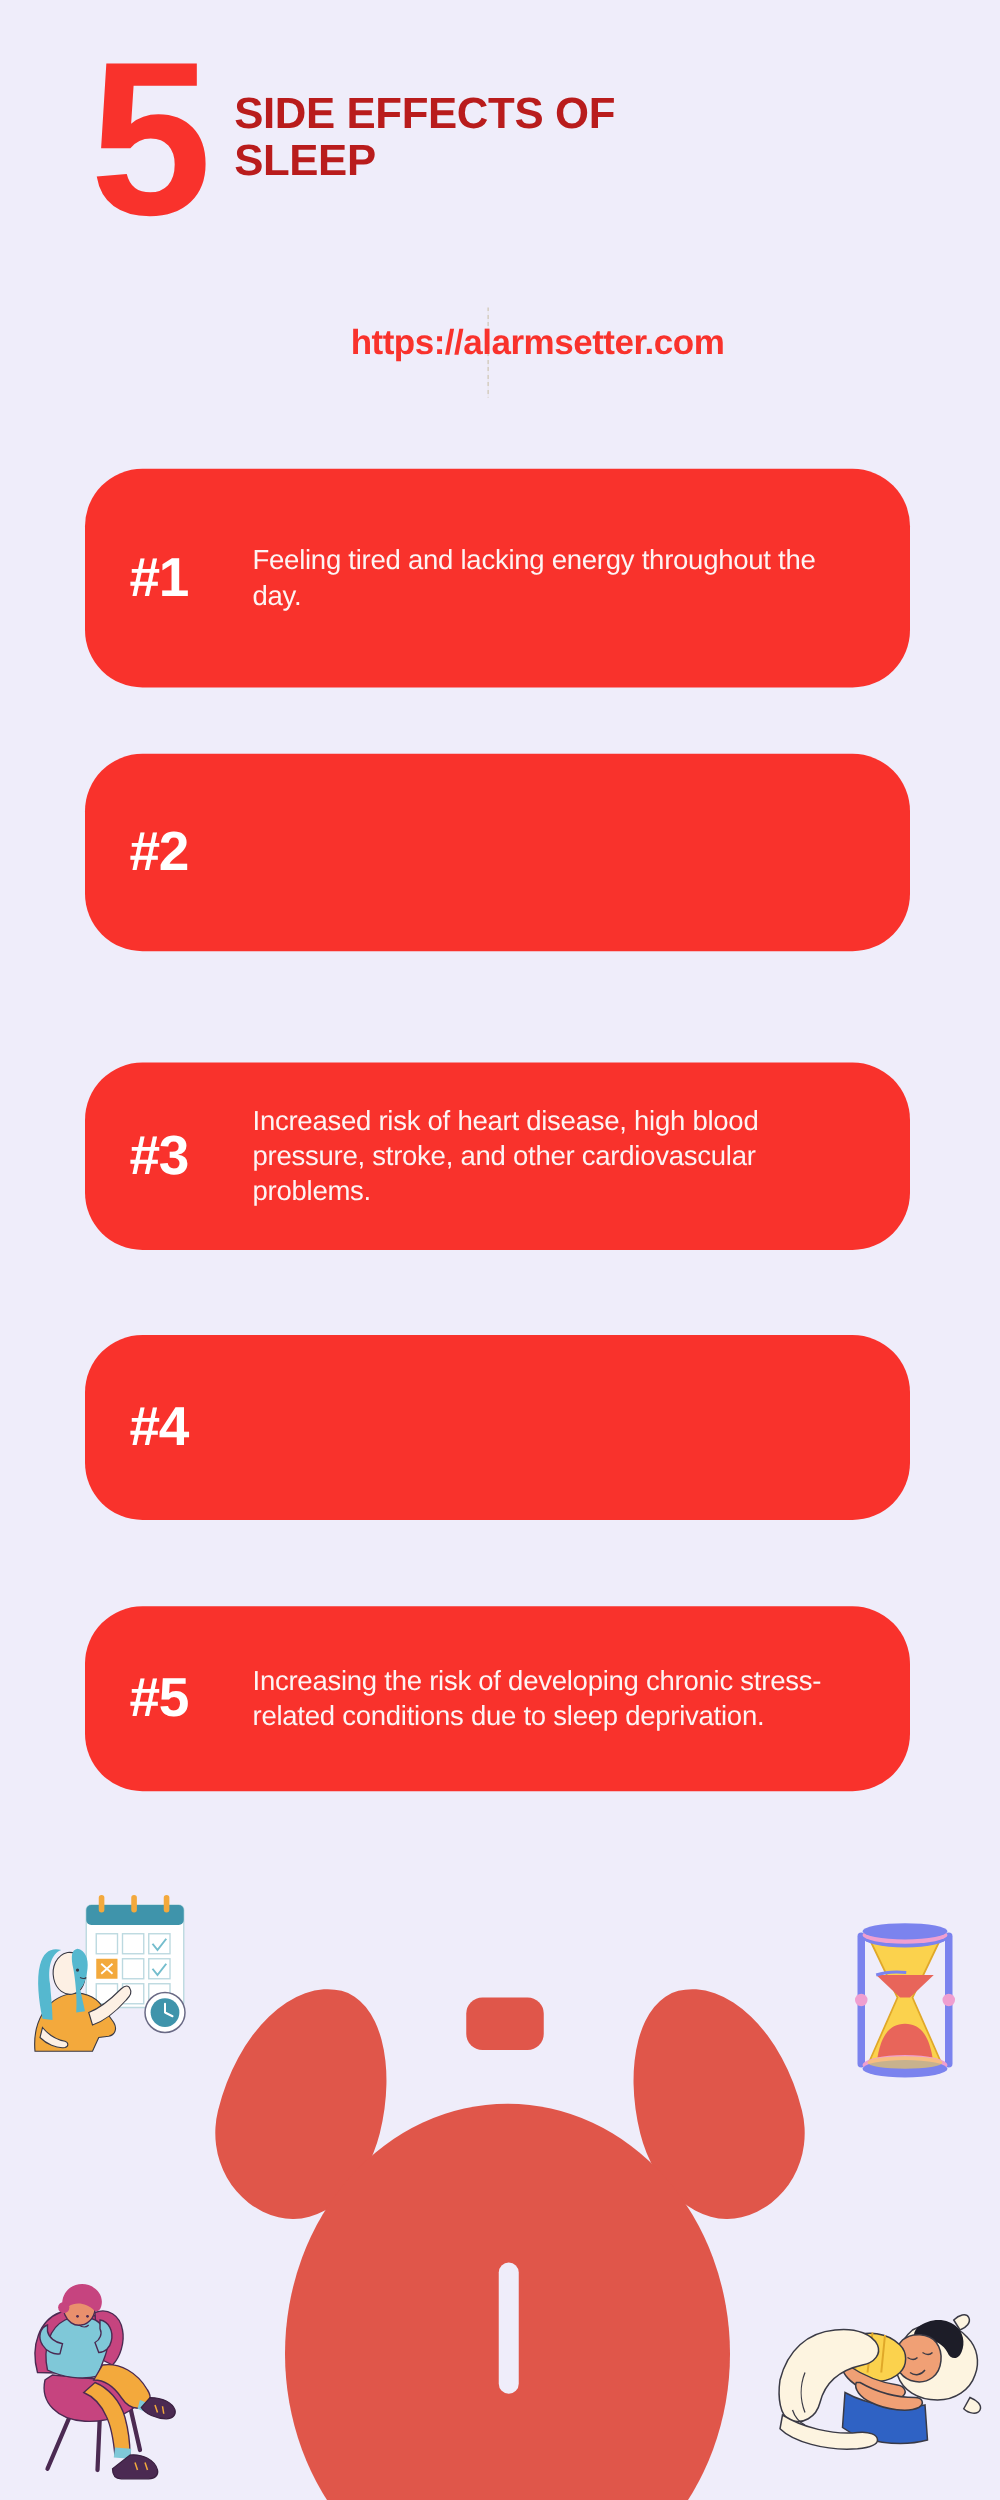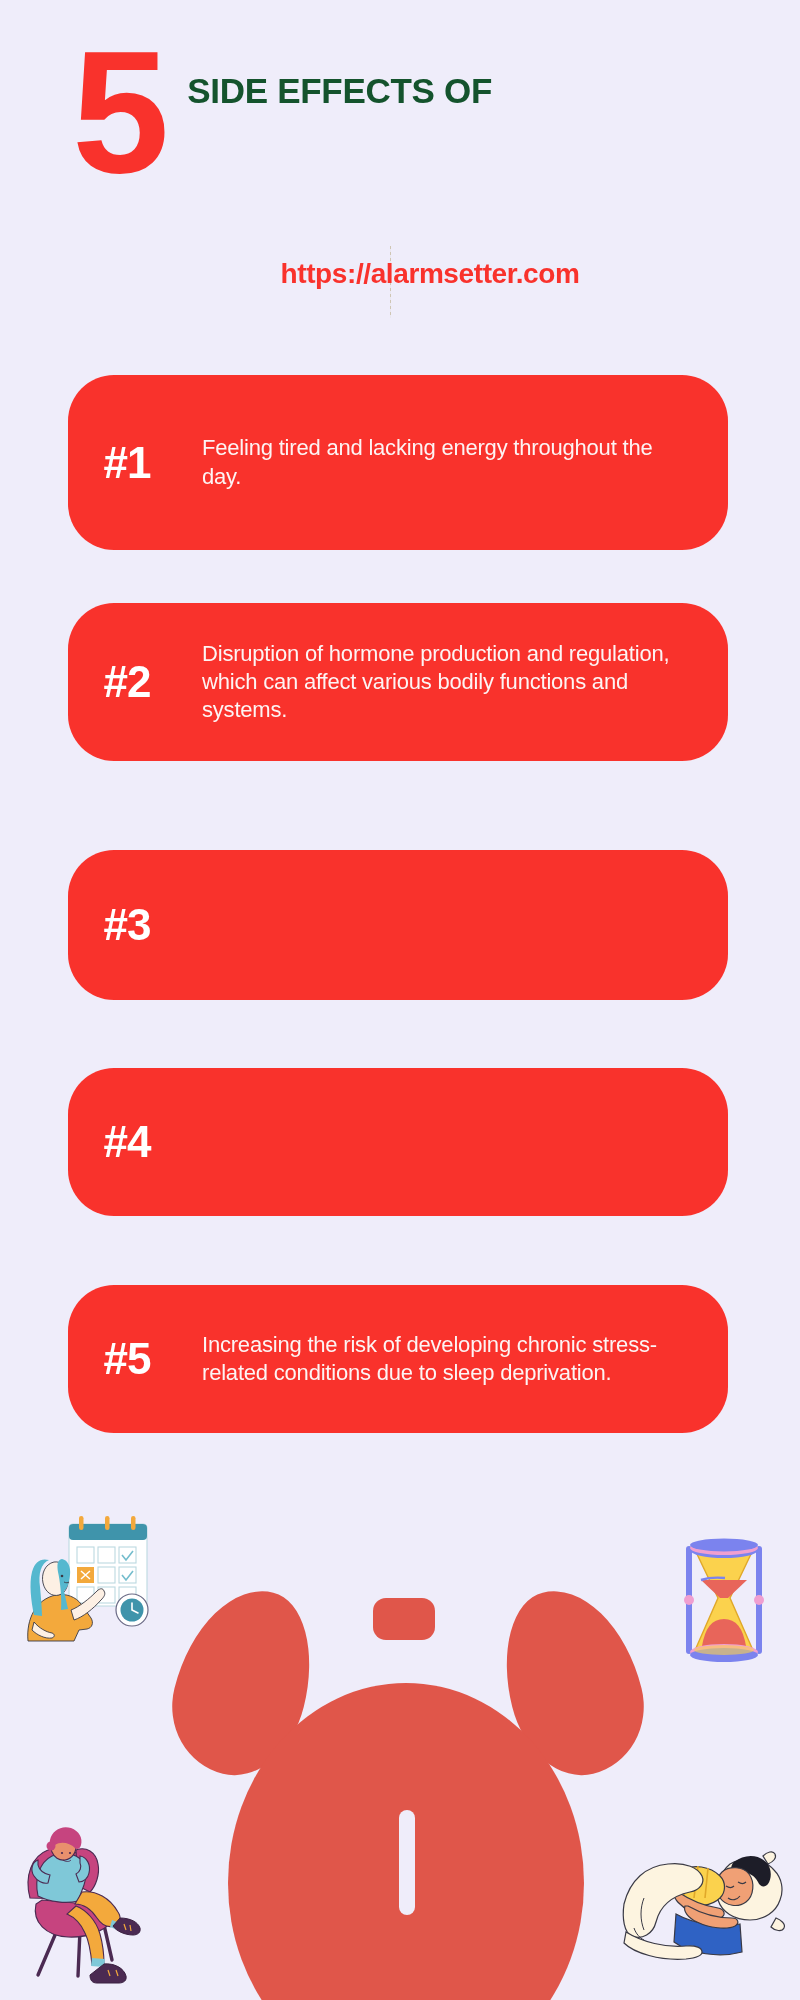--- a/index.html
+++ b/index.html
@@ -51,21 +51,21 @@
     font-family: "Liberation Sans", sans-serif;
     margin-top: -8px;
   }
 
   .title-lines {
     margin-left: 24px;
     margin-top: 24px;
     font-size: 35px;
     line-height: 1.08;
     font-weight: 700;
-    color: #14532d;
+    color: #b91c1c;
     letter-spacing: -0.3px;
     text-transform: uppercase;
     max-width: 420px;
   }
 
   .url-wrap {
     position: absolute;
     left: 0;
     top: 258px;
     width: 800px;
@@ -219,44 +219,45 @@
 <body>
 
 <div class="page">
 
   <div class="header">
 
     <div class="title-row">
       <div class="big-five">5</div>
       <div class="title-lines">
         <div>SIDE EFFECTS OF</div>
+        <div>SLEEP</div>
       </div>
     </div>
 
     <div class="guide-line"></div>
 
     <div class="url-wrap">
       <span class="url-text">https://alarmsetter.com</span>
     </div>
   </div>
 
   <div class="cards">
 
     <div class="card" id="card-1">
       <div class="card-num">#1</div>
       <div class="card-text">Feeling tired and lacking energy throughout the day.</div>
     </div>
 
     <div class="card" id="card-2">
       <div class="card-num">#2</div>
-      <div class="card-text">Disruption of hormone production and regulation, which can affect various bodily functions and systems.</div>
     </div>
 
     <div class="card" id="card-3">
       <div class="card-num">#3</div>
+      <div class="card-text">Increased risk of heart disease, high blood pressure, stroke, and other cardiovascular problems.</div>
     </div>
 
     <div class="card" id="card-4">
       <div class="card-num">#4</div>
     </div>
 
     <div class="card" id="card-5">
       <div class="card-num">#5</div>
       <div class="card-text">Increasing the risk of developing chronic stress-related conditions due to sleep deprivation.</div>
     </div>

